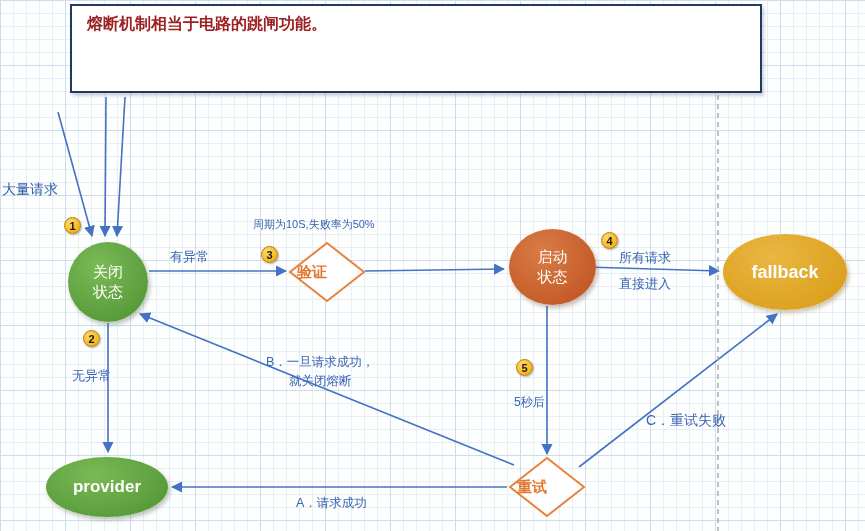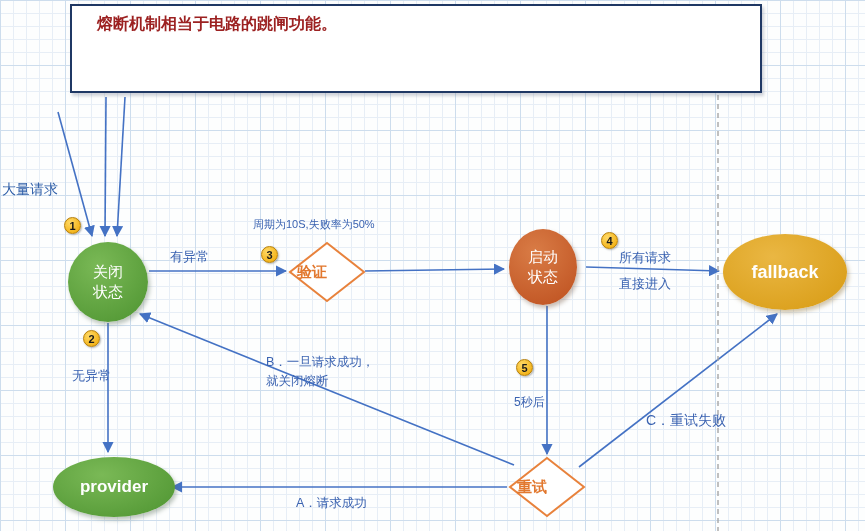--- a/index.html
+++ b/index.html
@@ -10,21 +10,21 @@
     background-image:
       linear-gradient(#cddded 1px,transparent 1px),
       linear-gradient(90deg,#cddded 1px,transparent 1px),
       linear-gradient(#e7eef6 1px,transparent 1px),
       linear-gradient(90deg,#e7eef6 1px,transparent 1px);
     background-size:65px 65px,65px 65px,13px 13px,13px 13px;
   }
   svg.layer{position:absolute;left:0;top:0;z-index:1}
   .note{
     position:absolute;left:70px;top:4px;width:692px;height:89px;
-    background:#fff;border:2px solid #1f3864;padding:5px 25px;
+    background:#fff;border:2px solid #1f3864;padding:5px 15px;
     font-size:16px;font-weight:bold;color:#9c2121;line-height:25px;
     box-shadow:2px 3px 3px rgba(120,130,150,.35);z-index:3
   }
   .note .hl{color:#ff0000}
   .note .fb{color:#1f3864}
   .node{
     position:absolute;display:flex;flex-direction:column;align-items:center;
     justify-content:center;color:#fff;z-index:2;text-align:center
   }
   .circle-green{background:radial-gradient(circle at 38% 30%,#7ab956,#4d9330);border-radius:50%;box-shadow:2px 3px 4px rgba(90,110,90,.4);font-size:15px;line-height:20px}
@@ -76,30 +76,30 @@
     <div><span>熔断机制相当于电路的跳闸功能。</span></div>
   </div>
 
   <div class="node circle-green" style="left:68px;top:242px;width:80px;height:80px">
     <span>关闭</span>
     <span>状态</span>
   </div>
 
   <div class="diamond-label" style="left:297px;top:263px;width:60px">验证</div>
 
-  <div class="node circle-orange" style="left:509px;top:229px;width:68px;height:76px">
+  <div class="node circle-orange" style="left:509px;top:229px;width:87px;height:76px">
     <span>启动</span>
     <span>状态</span>
   </div>
 
   <div class="node ellipse-gold" style="left:723px;top:234px;width:124px;height:76px">
     <span>fallback</span>
   </div>
 
-  <div class="node ellipse-green" style="left:53px;top:457px;width:122px;height:60px">
+  <div class="node ellipse-green" style="left:46px;top:457px;width:122px;height:60px">
     <span>provider</span>
   </div>
 
   <div class="diamond-label" style="left:517px;top:478px;width:60px">重试</div>
 
   <div class="badge" style="left:64px;top:217px">1</div>
   <div class="badge" style="left:83px;top:330px">2</div>
   <div class="badge" style="left:261px;top:246px">3</div>
   <div class="badge" style="left:601px;top:232px">4</div>
   <div class="badge" style="left:516px;top:359px">5</div>
@@ -110,21 +110,21 @@
 
   <div class="lbl" style="left:253px;top:217px;font-size:11px">周期为10S,失败率为50%</div>
 
   <div class="lbl" style="left:619px;top:245px;font-size:13px;line-height:26px">
     <div>所有请求</div>
     <div>直接进入</div>
   </div>
 
   <div class="lbl" style="left:72px;top:367px;font-size:13px">无异常</div>
 
-  <div class="lbl" style="left:266px;top:353px;font-size:12.5px;line-height:19px;text-align:left">
+  <div class="lbl" style="left:266px;top:353px;font-size:12.5px;line-height:19px;text-align:center">
     <div>B．一旦请求成功，</div>
     <div>就关闭熔断</div>
   </div>
 
   <div class="lbl" style="left:514px;top:394px;font-size:12px">5秒后</div>
 
   <div class="lbl" style="left:296px;top:495px;font-size:12.5px">A．请求成功</div>
 
   <div class="lbl" style="left:646px;top:412px;font-size:14px">C．重试失败</div>
 

